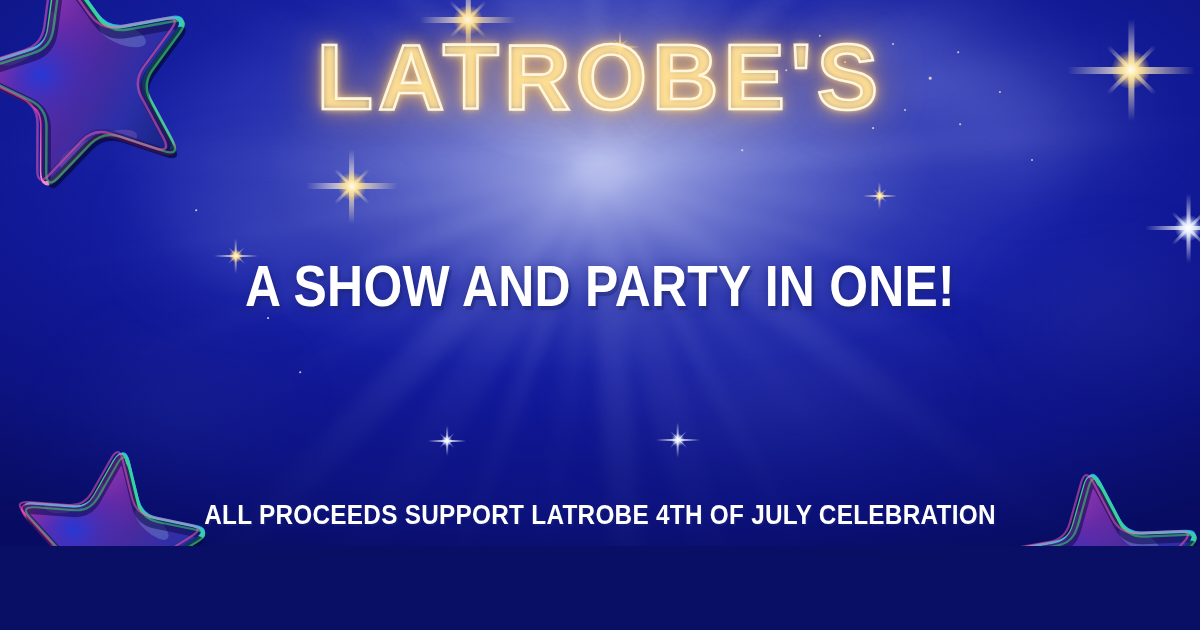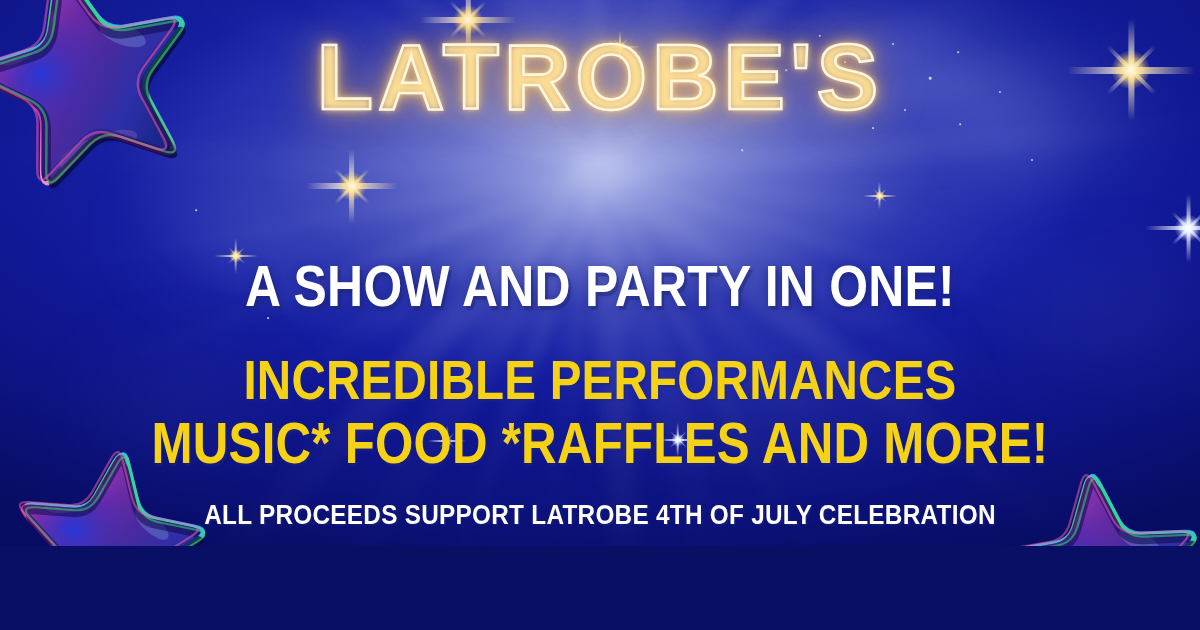--- a/index.html
+++ b/index.html
@@ -432,21 +432,17 @@
     </div>
 
   <div class="content">
 
     <div class="neon-wrap">
       <span class="neon l1">LATROBE'S</span>
     </div>
 
     <div class="sub-white">A SHOW AND PARTY IN ONE!</div>
 
-    <div class="yellow-block">
-      <span class="yellow y1">INCREDIBLE PERFORMANCES</span>
-      <span class="yellow y2">MUSIC* FOOD *RAFFLES AND MORE!</span>
-    </div>
 
     <div class="tagline">ALL PROCEEDS SUPPORT LATROBE 4TH OF JULY CELEBRATION</div>
 
   </div>
 </div>
 
 </body></html>

